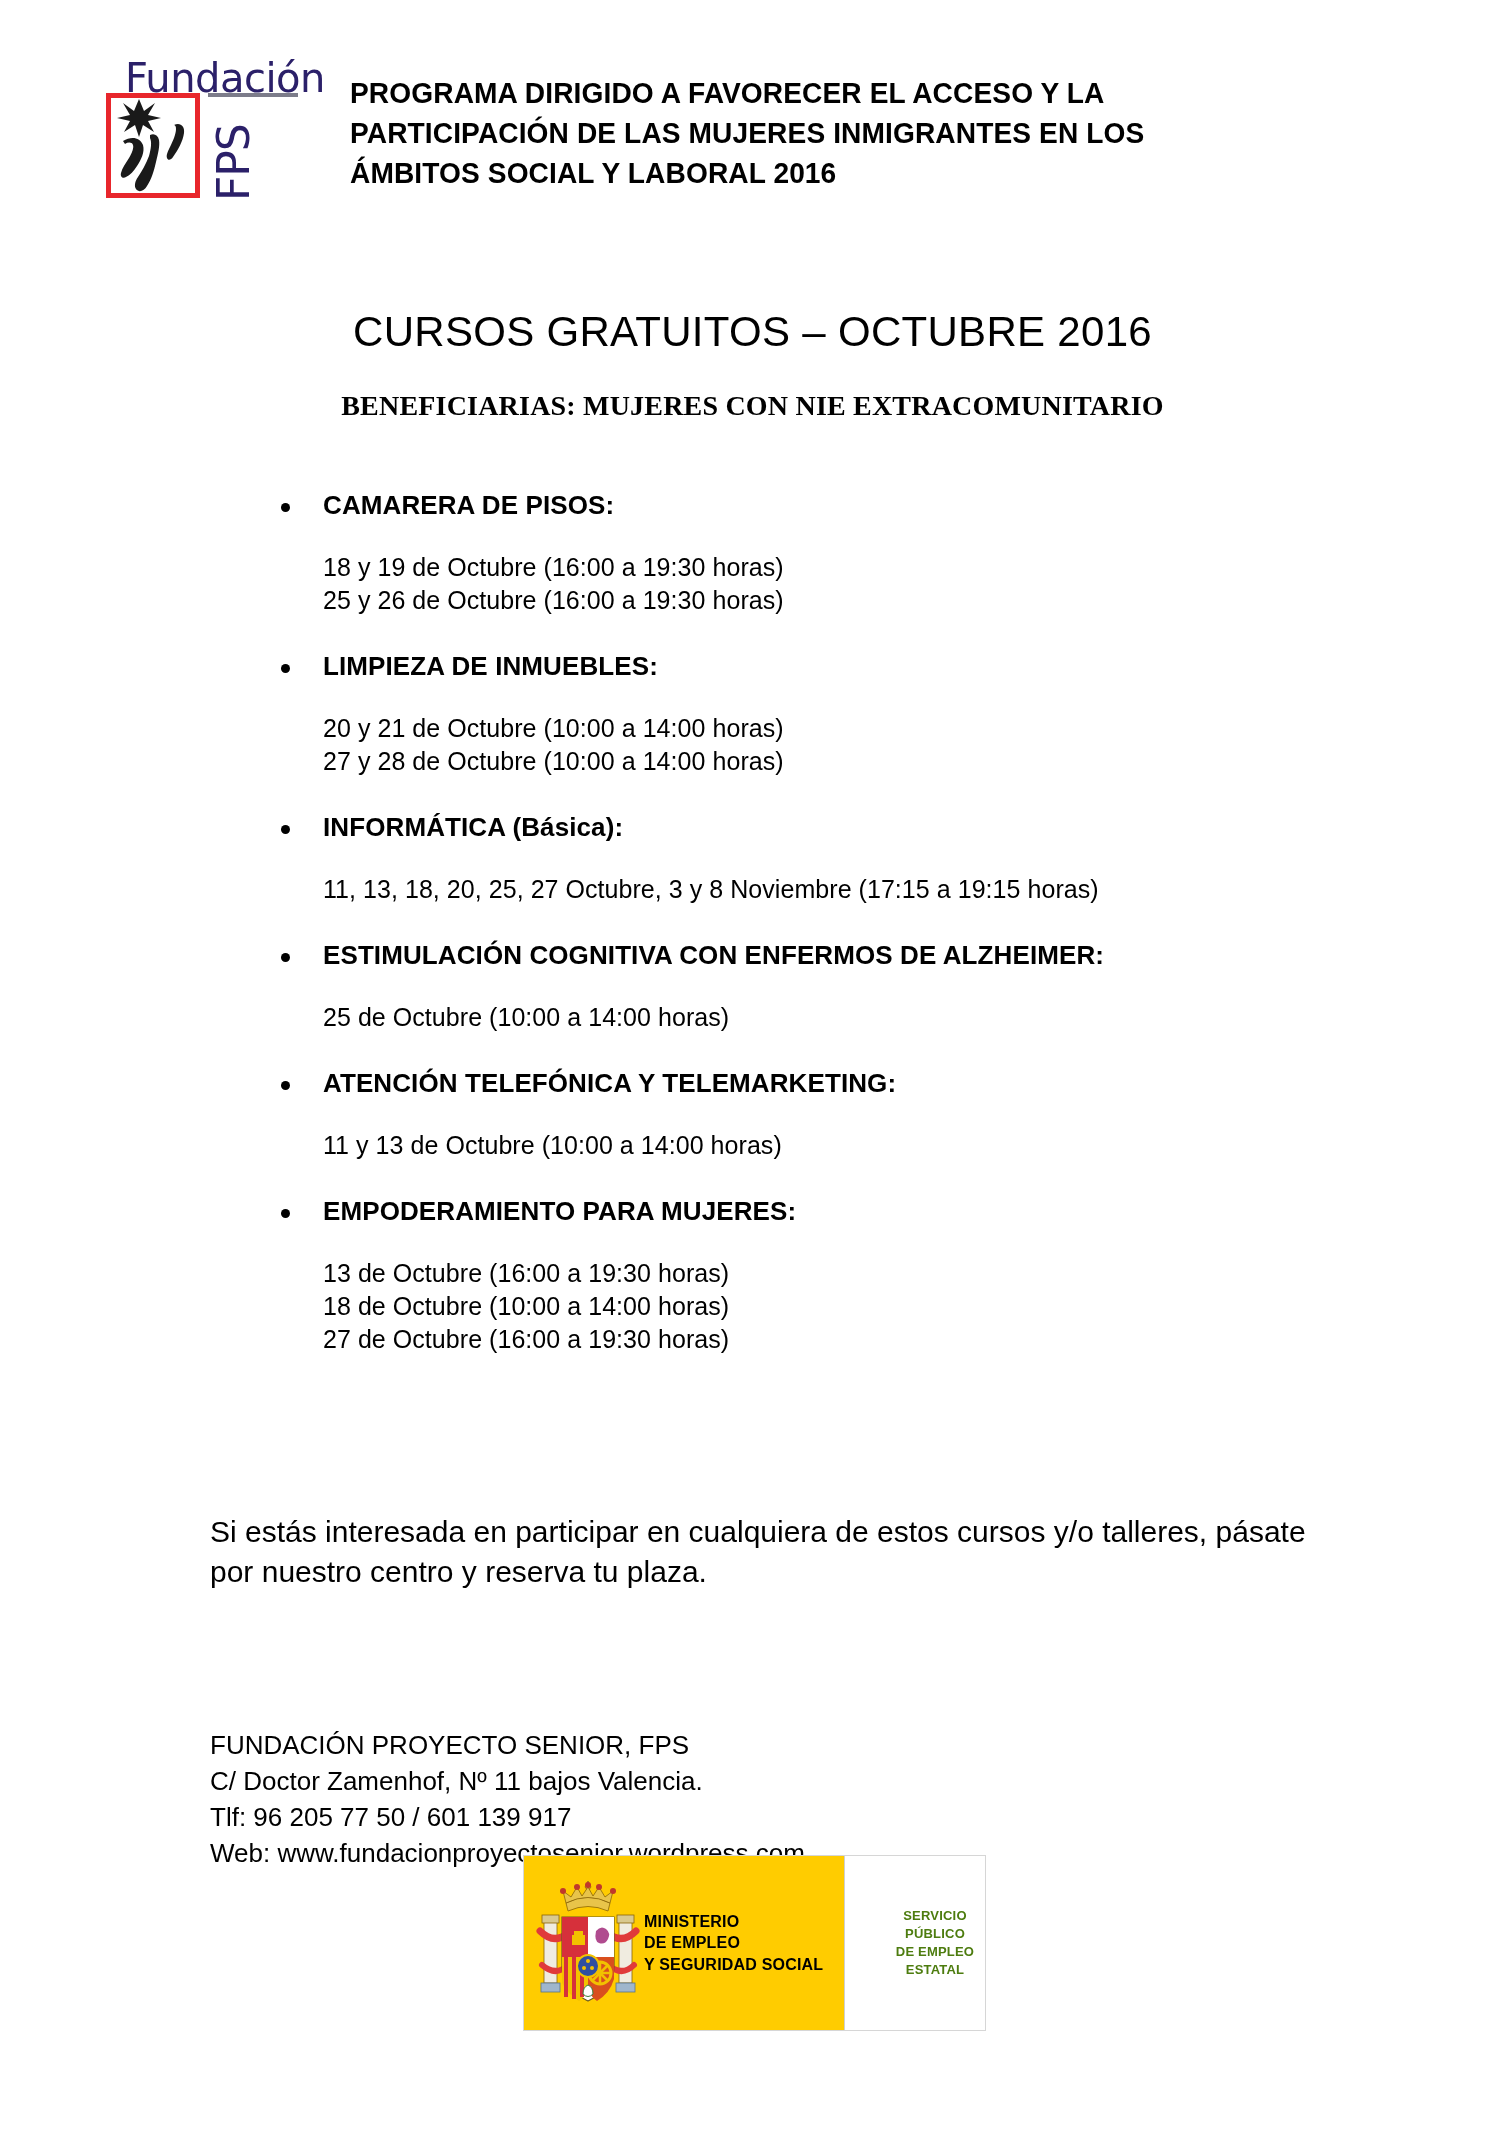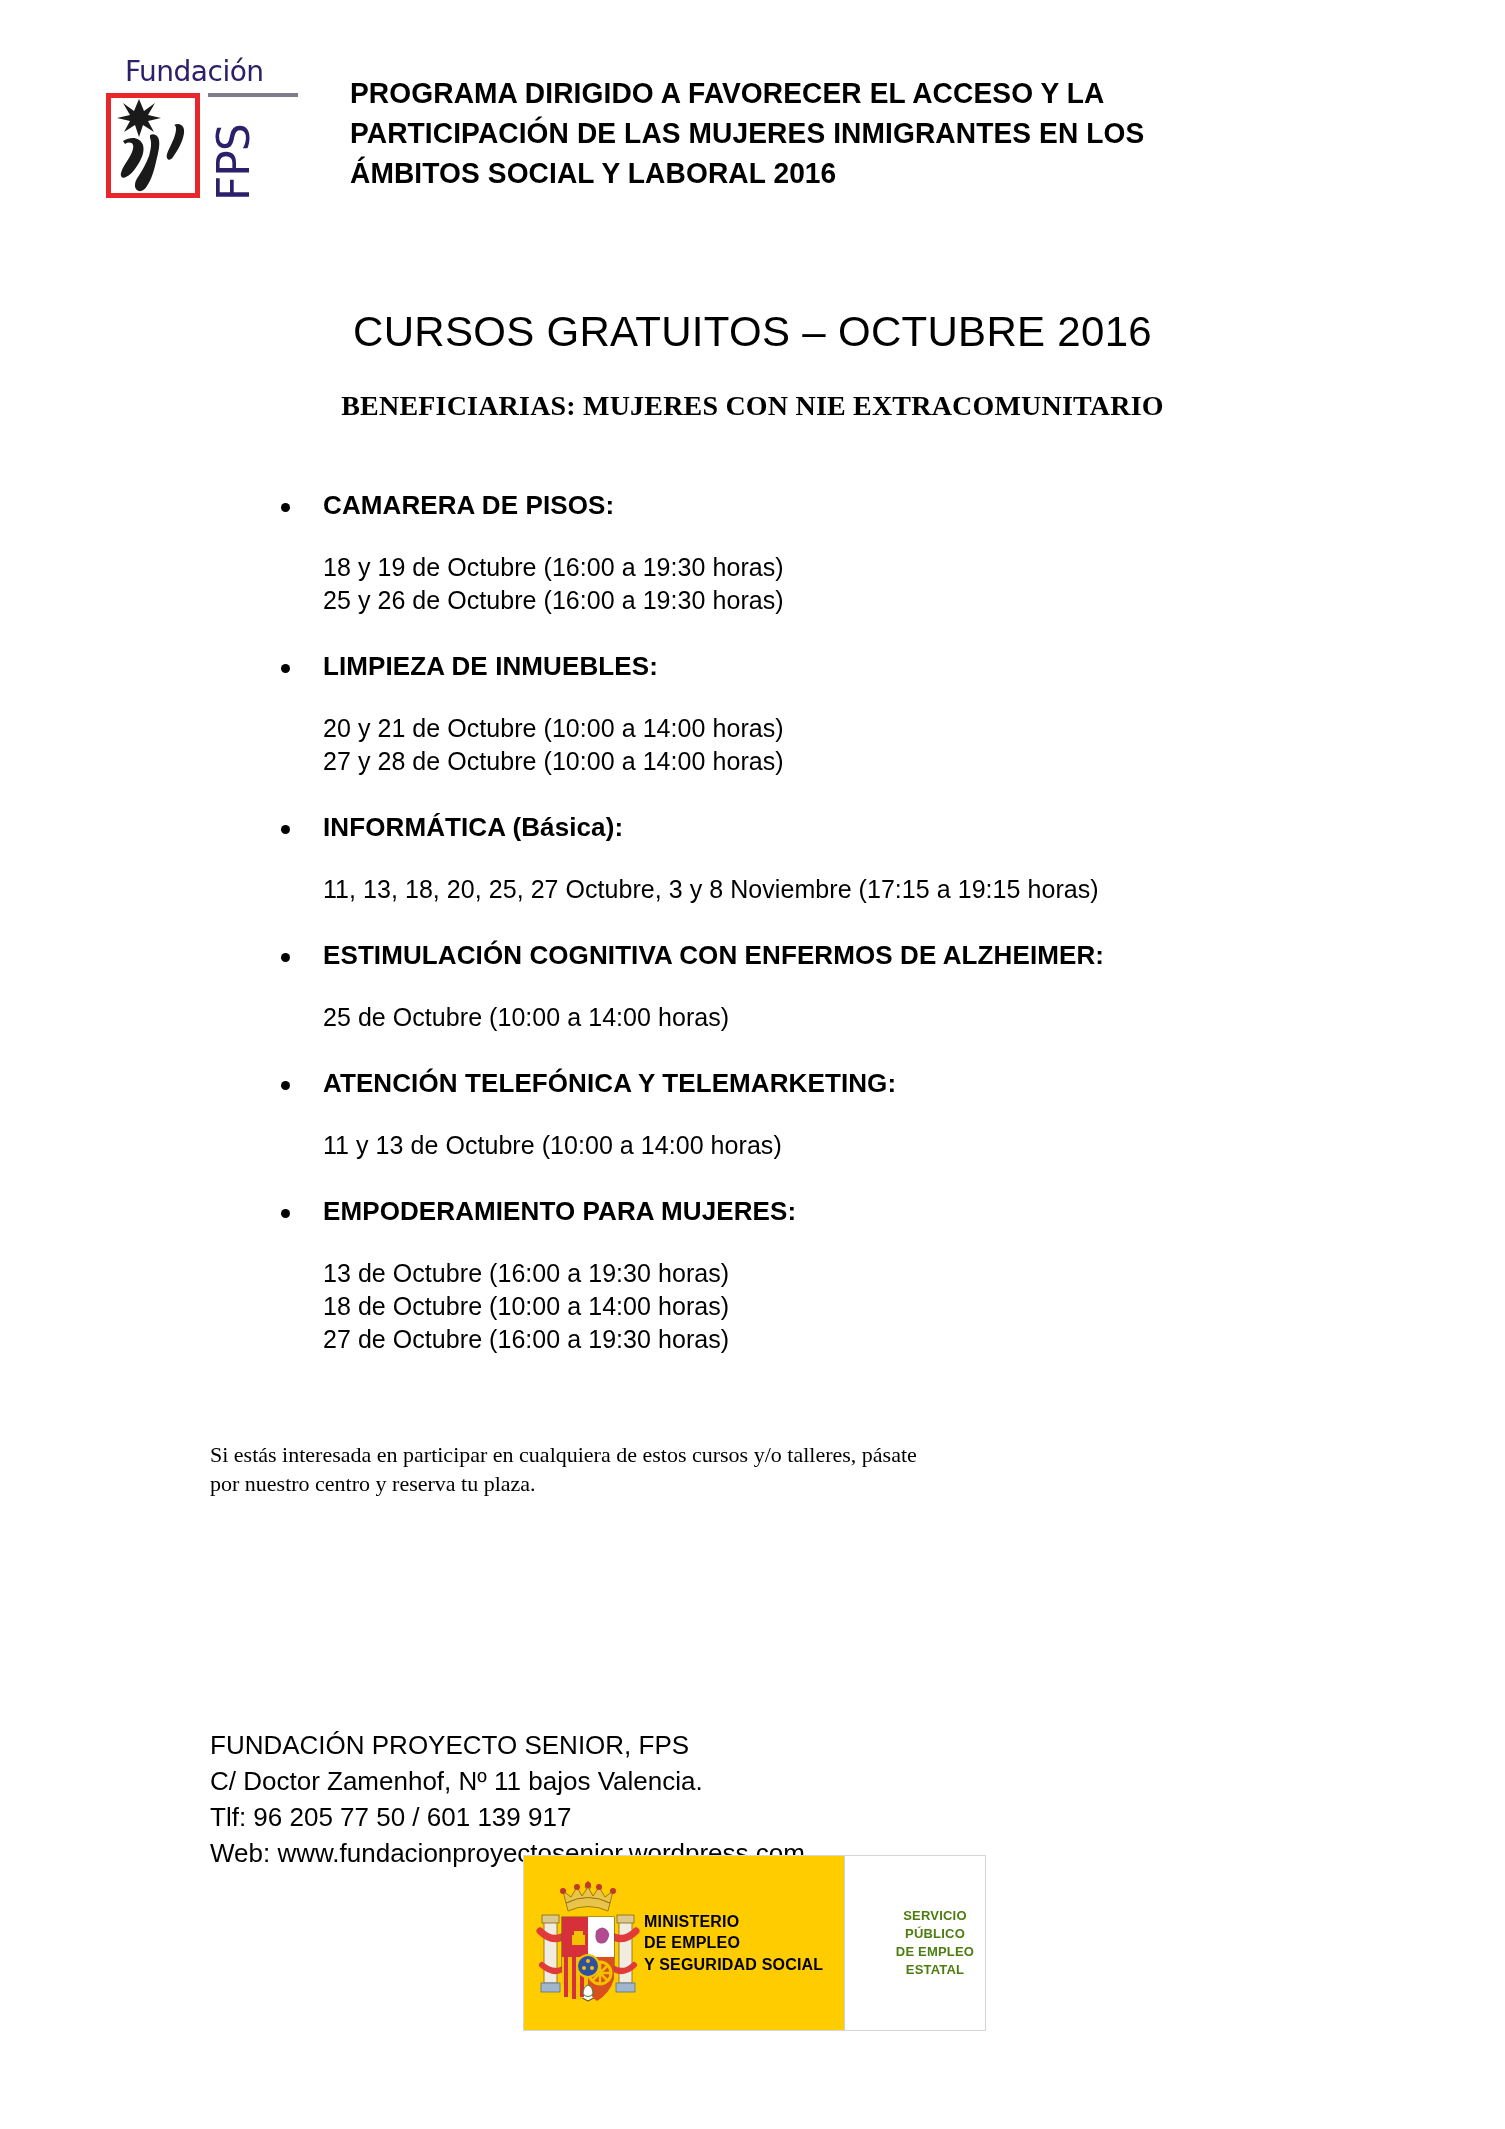--- a/index.html
+++ b/index.html
@@ -38,21 +38,21 @@
     margin-left: 100px;
     position: relative;
     height: 150px;
     flex: 0 0 auto;
   }
 
   .logo-fundacion {
     position: absolute;
     left: 25px;
     top: 0px;
-    font-size: 28px;
+    font-size: 40px;
     letter-spacing: -0.5px;
     color: #2b2069;
     font-family: "DejaVu Sans", sans-serif;
     font-weight: 400;
   }
   .logo-redbox {
     position: absolute;
     left: 6px;
     top: 38px;
     width: 94px;
@@ -167,24 +167,24 @@
     margin-top: 23px;
     margin-bottom: 36px;
     letter-spacing: 0.05px;
   }
   .course-dates div { white-space: nowrap; }
 
   
   .closing {
     position: absolute;
     left: 210px;
-    top: 1440px;
+    top: 1512px;
     width: 1160px;
-    font-family: Liberation Serif, serif;
-    font-size: 22px;
+    font-family: Liberation Sans, sans-serif;
+    font-size: 30px;
     line-height: 1.33;
   }
   .contact {
     position: absolute;
     left: 210px;
     top: 1728px;
     font-family: "Liberation Sans", sans-serif;
     font-weight: normal;
     font-size: 26px;
     line-height: 1.38;

